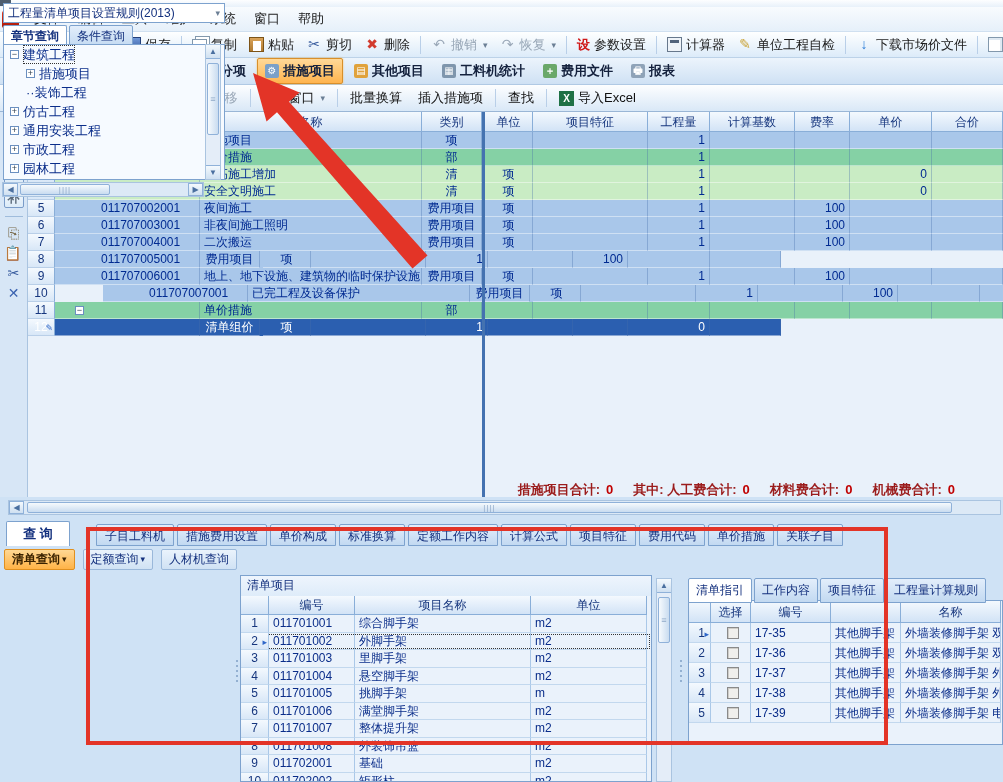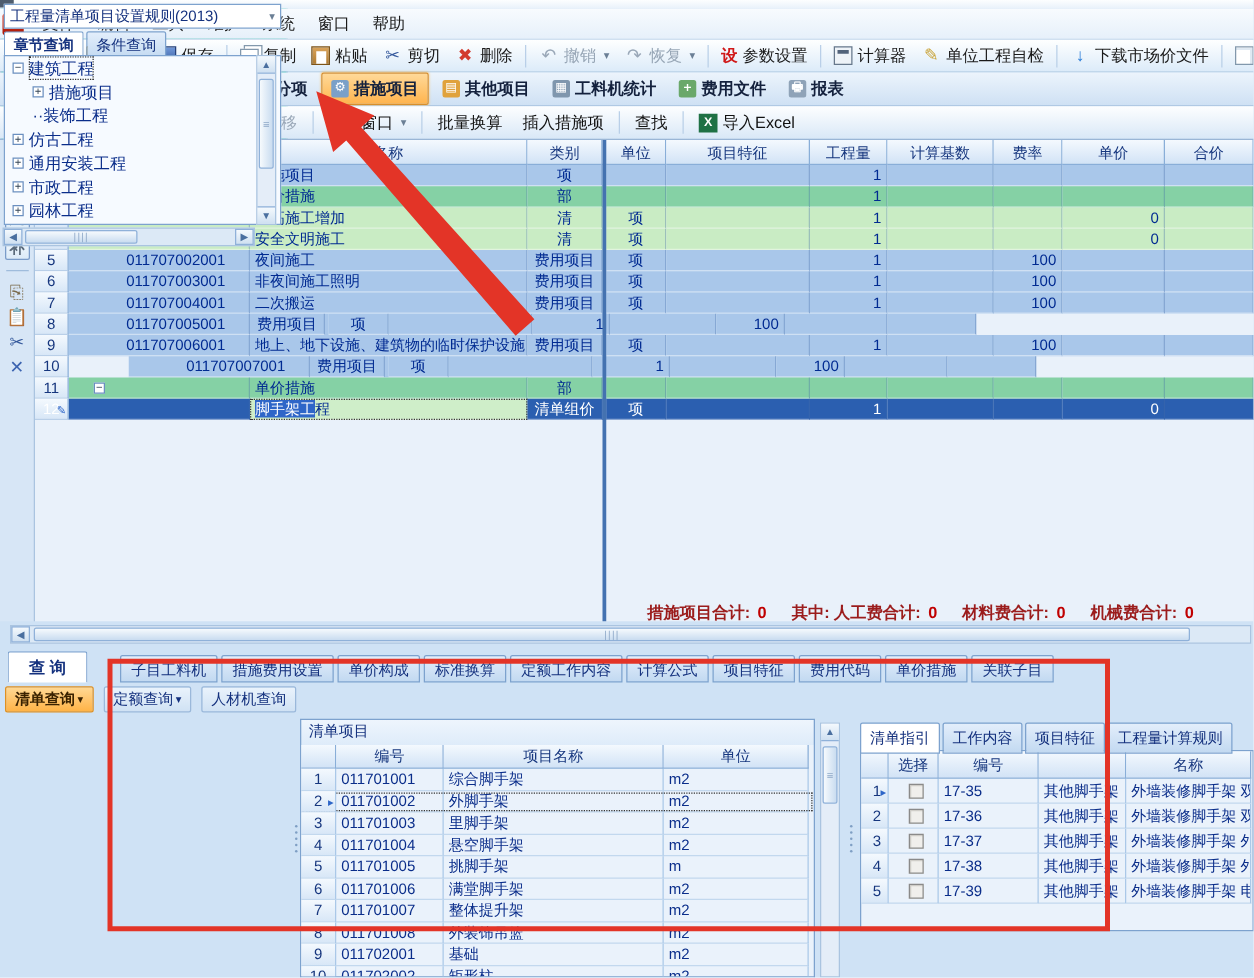--- a/index.html
+++ b/index.html
@@ -445,20 +445,21 @@
         <div class="g-cell " style="flex: 0 0 115px;"></div>
         <div class="g-cell ta-r" style="flex: 0 0 62px;">1</div>
         <div class="g-cell ta-r" style="flex: 0 0 85px;"></div>
         <div class="g-cell ta-r" style="flex: 0 0 55px;">100</div>
         <div class="g-cell ta-r" style="flex: 0 0 82px;"></div>
         <div class="g-cell ta-r" style="flex: 0 0 71px;"></div>
       </div>
       <div class="g-row r-blue">
         <div class="g-cell numcell" style="flex: 0 0 27px;">10</div>
         <div class="g-cell" style="flex: 0 0 145px; padding-left: 46px; margin-left: 48px;"><span>011707007001</span></div>
+        <div class="g-cell pl" style="flex: 0 0 222px;">已完工程及设备保护</div>
         <div class="g-cell ta-c" style="flex: 0 0 60px;">费用项目</div>
         <div class="g-cell divcol" style="flex: 0 0 3px;"></div>
         <div class="g-cell ta-c" style="flex: 0 0 48px;">项</div>
         <div class="g-cell " style="flex: 0 0 115px;"></div>
         <div class="g-cell ta-r" style="flex: 0 0 62px;">1</div>
         <div class="g-cell ta-r" style="flex: 0 0 85px;"></div>
         <div class="g-cell ta-r" style="flex: 0 0 55px;">100</div>
         <div class="g-cell ta-r" style="flex: 0 0 82px;"></div>
         <div class="g-cell ta-r" style="flex: 0 0 71px;"></div>
       </div>
@@ -472,21 +473,20 @@
         <div class="g-cell " style="flex: 0 0 115px;"></div>
         <div class="g-cell ta-r" style="flex: 0 0 62px;"></div>
         <div class="g-cell ta-r" style="flex: 0 0 85px;"></div>
         <div class="g-cell ta-r" style="flex: 0 0 55px;"></div>
         <div class="g-cell ta-r" style="flex: 0 0 82px;"></div>
         <div class="g-cell ta-r" style="flex: 0 0 71px;"></div>
       </div>
       <div class="g-row r-sel">
         <div class="g-cell numcell" style="flex: 0 0 27px;">12<span class="rowind">✎</span></div>
         <div class="g-cell" style="flex: 0 0 145px;"></div>
-        <div class="g-cell pl editname" style="flex: 0 0 222px;"><span class="selpart">脚手架工</span><span>程</span></div>
         <div class="g-cell ta-c" style="flex: 0 0 60px;">清单组价</div>
         <div class="g-cell divcol" style="flex: 0 0 3px;"></div>
         <div class="g-cell ta-c" style="flex: 0 0 48px;">项</div>
         <div class="g-cell " style="flex: 0 0 115px;"></div>
         <div class="g-cell ta-r" style="flex: 0 0 62px;">1</div>
         <div class="g-cell ta-r" style="flex: 0 0 85px;"></div>
         <div class="g-cell ta-r" style="flex: 0 0 55px;"></div>
         <div class="g-cell ta-r" style="flex: 0 0 82px;">0</div>
         <div class="g-cell ta-r" style="flex: 0 0 71px;"></div>
       </div>

